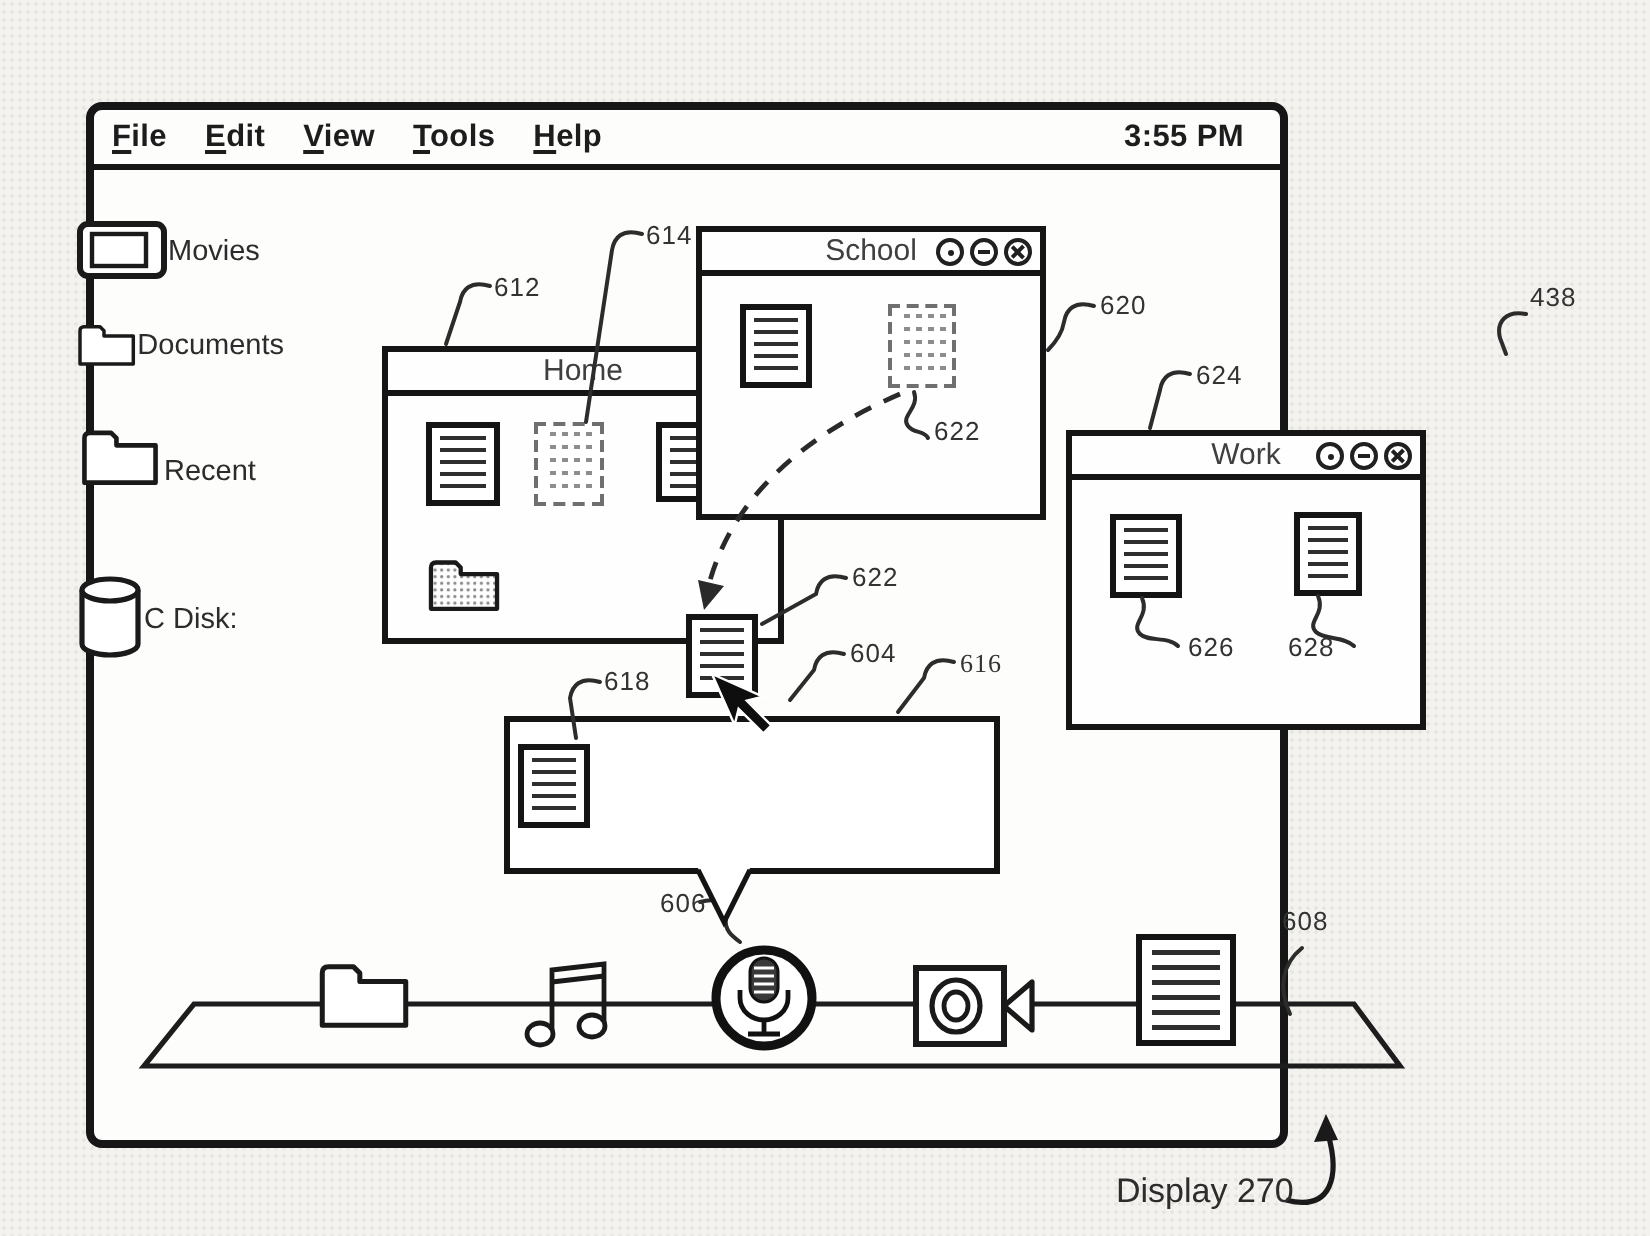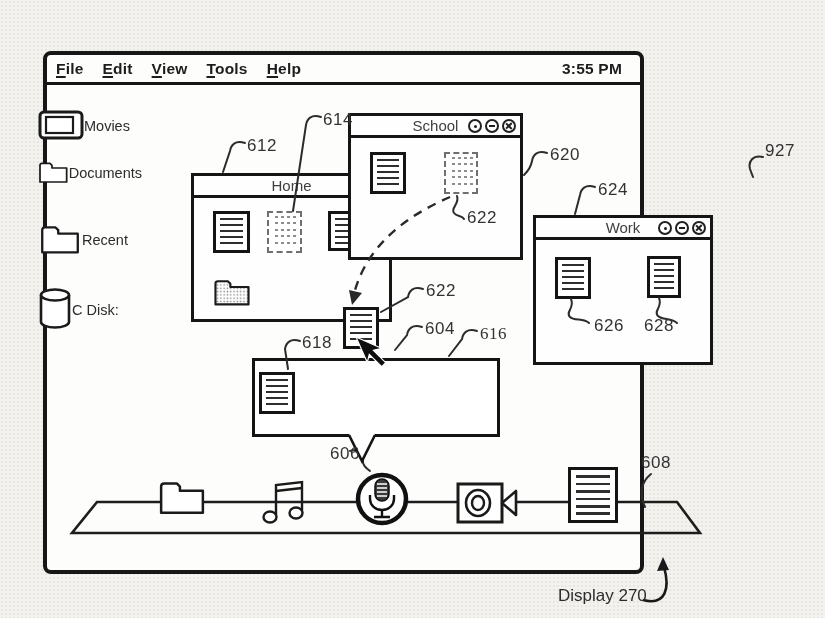--- a/index.html
+++ b/index.html
@@ -49,21 +49,21 @@
   .doc.big::before { background-image:repeating-linear-gradient(180deg,#2e2e2e 0 2.5px, transparent 2.5px 7.5px); inset:5px; }
   .ghost { position:absolute; border:2px dashed #6f6f6f; background:#fff; }
   .ghost::before { content:""; position:absolute; inset:3px;
     background-image:
       repeating-linear-gradient(90deg,#fff 0 3px, rgba(255,255,255,0) 3px 6px),
       repeating-linear-gradient(180deg,#8d8d8d 0 2px, transparent 2px 6.5px); }
   
   .bubble { position:absolute; left:252px; top:358px; width:248px; height:79px;
     border:3px solid #141414; background:#fff; z-index:4; }
   
-  .ref { position:absolute; font-size:17px; color:#333; letter-spacing:0.5px; z-index:11; }
+  .ref { position:absolute; font-size:13px; color:#333; letter-spacing:0.5px; z-index:11; }
   .caption { position:absolute; font-size:17px; color:#2c2c2c; z-index:11; }
   svg.abs { position:absolute; z-index:2; }
   #overlay { position:absolute; left:0; top:0; z-index:10; pointer-events:none; }
   .z1 { z-index:1; } .z2 { z-index:2; } .z3 { z-index:3; }
 </style>
 </head>
 <body>
 
 <div id="fig">
 
@@ -84,21 +84,21 @@
       <rect x="8" y="7" width="27" height="16" fill="none" stroke="#1a1a1a" stroke-width="2.2"></rect>
     </svg>
     <div class="lbl">Movies</div>
   </div>
   <div class="dicon z1" style="top:156px;">
     <svg width="44" height="32" viewBox="0 0 46 36">
       <path d="M3 33 h40 v-21 h-22 v-4 l-3 -3 h-12 q-3 0 -3 3 z" fill="#fff" stroke="#1a1a1a" stroke-width="2.6" stroke-linejoin="round"></path>
     </svg>
     <div class="lbl">Documents</div>
   </div>
-  <div class="dicon z1" style="top:223px;">
+  <div class="dicon z1" style="top:212px;align-items:flex-end;">
     <svg width="44" height="32" viewBox="0 0 46 36">
       <path d="M3 33 h40 v-21 h-22 v-4 l-3 -3 h-12 q-3 0 -3 3 z" fill="#fff" stroke="#1a1a1a" stroke-width="2.6" stroke-linejoin="round"></path>
     </svg>
     <div class="lbl">Recent</div>
   </div>
   <div class="dicon z1" style="top:287px;">
     <svg width="34" height="44" viewBox="0 0 34 44">
       <path d="M3 8 V35 a14 5.5 0 0 0 28 0 V8" fill="#fff" stroke="#1a1a1a" stroke-width="2.6"></path>
       <ellipse cx="17" cy="8" rx="14" ry="5.5" fill="#fff" stroke="#1a1a1a" stroke-width="2.6"></ellipse>
     </svg>
@@ -221,16 +221,16 @@
   <div class="ref" style="left:467px; top:208px;">622</div>
   <div class="ref" style="left:598px; top:180px;">624</div>
   <div class="ref" style="left:594px; top:316px;">626</div>
   <div class="ref" style="left:644px; top:316px;">628</div>
   <div class="ref" style="left:426px; top:281px;">622</div>
   <div class="ref" style="left:425px; top:319px;">604</div>
   <div class="ref" style="left:480px; top:324px;font-family:Liberation Serif, serif;">616</div>
   <div class="ref" style="left:302px; top:333px;">618</div>
   <div class="ref" style="left:330px; top:444px;">606</div>
   <div class="ref" style="left:641px; top:453px;">608</div>
-  <div class="ref" style="left:765px; top:141px;">927</div>
+  <div class="ref" style="left:765px; top:141px;">438</div>
   <div class="caption" style="left:558px; top:586px;">Display 270</div>
 
 </div>
 
 </body></html>

